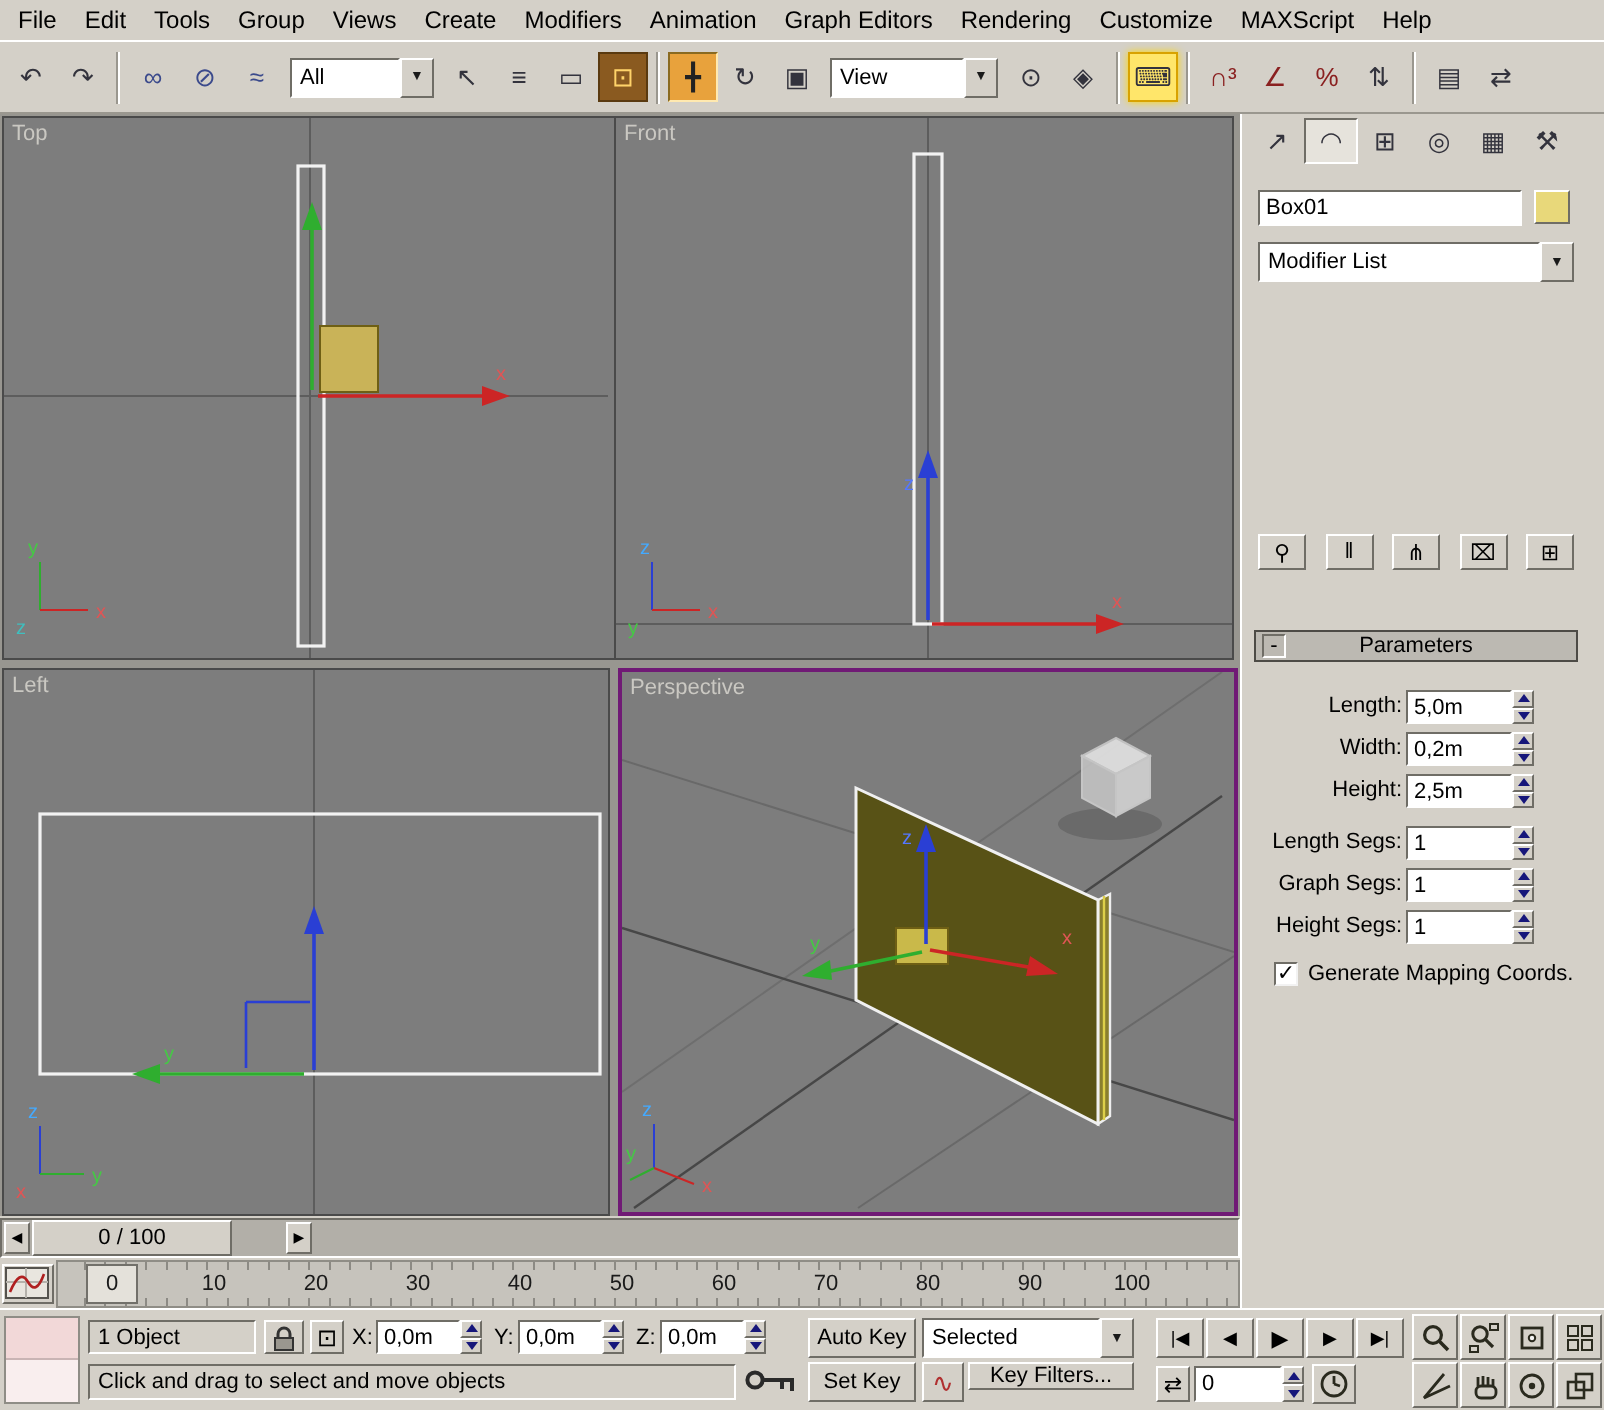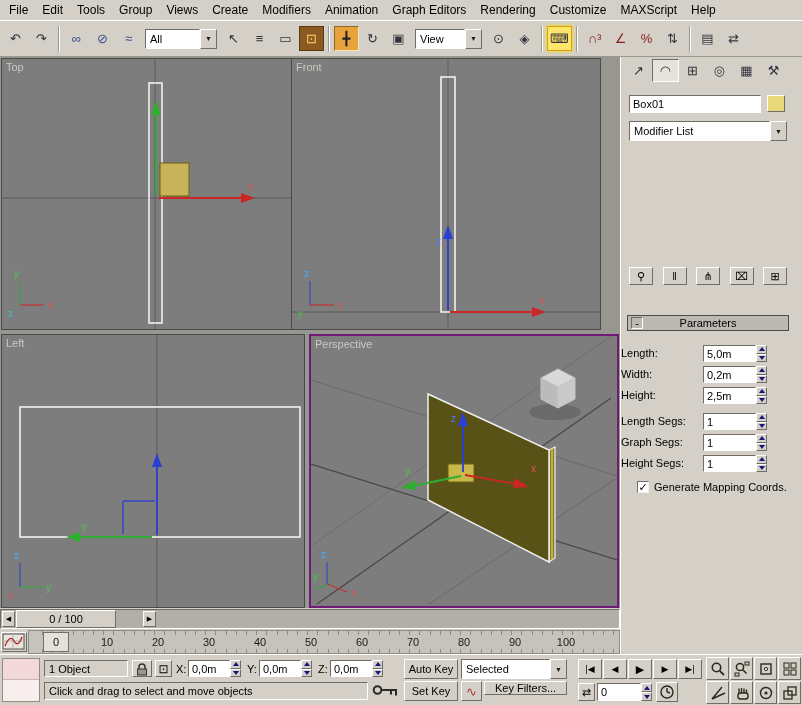--- a/index.html
+++ b/index.html
@@ -77,21 +77,21 @@
       color:#33333d;background:#d4d0c8;border:1px solid #d4d0c8}
 .ctab.active{background:#e6e3dc;border:1px solid;border-color:#6f6d66 #fff #fff #6f6d66}
 #stack{position:absolute;left:8px;top:88px;width:158px;height:118px;background:#c4c1ba;
        border:1px solid;border-color:#6f6d66 #fff #fff #6f6d66}
 #stack .srow{height:17px;background:#98968f;display:flex;align-items:center;justify-content:center;
              font-size:11px;color:#000}
 #rollout{position:absolute;left:6px;top:258px;width:162px;height:16px;background:#bcb9b2;
          border:1px solid #4d4b46;display:flex;align-items:center;justify-content:center;font-size:11px}
 #rollout .rtoggle{position:absolute;left:3px;top:1px;width:12px;height:12px;font-size:11px;line-height:11px;text-align:center}
 .prow{position:absolute;left:0;width:182px;height:18px}
-.plabel{position:absolute;left:0;right:102px;top:2px;font-size:11px}
+.plabel{position:absolute;left:0;right:102px;top:2px;text-align:right;font-size:11px}
 .pfield{position:absolute;left:82px;top:0;width:53px;height:17px}
 .pspin{position:absolute;left:135px;top:0;height:17px}
 .cbrow{position:absolute;left:16px;width:164px;height:16px;display:flex;align-items:center;gap:5px}
 .cbbox{width:12px;height:12px;background:#fff;border:1px solid;border-color:#6f6d66 #f2f2f2 #f2f2f2 #6f6d66;
        font-size:11px;line-height:11px;text-align:center;flex:0 0 auto}
 </style>
 </head>
 <body>
 
 <div id="app">
@@ -124,21 +124,21 @@
       <div class="carr">▼</div>
     </div>
     <div class="tbtn">↖</div>
     <div class="tbtn">≡</div>
     <div class="tbtn">▭</div>
     <div class="tbtn" style="background:#8a5a20;color:#ffd36a;border-color:#5a3a10">⊡</div>
     <div class="tsep"></div>
     <div class="tbtn active-tool">╋</div>
     <div class="tbtn">↻</div>
     <div class="tbtn">▣</div>
-    <div class="combo" style="width:67px;margin:0 3px">
+    <div class="combo" style="width:84px;margin:0 3px">
       <div class="cval">View</div>
       <div class="carr">▼</div>
     </div>
     <div class="tbtn">⊙</div>
     <div class="tbtn">◈</div>
     <div class="tsep"></div>
     <div class="tbtn hl">⌨</div>
     <div class="tsep"></div>
     <div class="tbtn" style="color:#8a2020">∩³</div>
     <div class="tbtn" style="color:#8a2020">∠</div>
@@ -164,21 +164,21 @@
         <polygon points="253,139 239,134 239,144" fill="#cc2525"></polygon>
         <text x="246" y="131" fill="#e05555" font-size="10">x</text>
         <line x1="18" y1="246" x2="18" y2="222" stroke="#2fae2f"></line>
         <text x="12" y="218" fill="#45c945" font-size="10">y</text>
         <line x1="18" y1="246" x2="42" y2="246" stroke="#cc2525"></line>
         <text x="46" y="250" fill="#e05555" font-size="10">x</text>
         <text x="6" y="258" fill="#3fbfbf" font-size="10">z</text>
       </svg>
     </div>
 
-    <div class="vp" style="left:291px;top:1px;width:310px;height:272px">
+    <div class="vp" style="left:307px;top:1px;width:310px;height:272px">
       <div class="vlabel">Front</div>
       <svg width="308" height="270">
         <line x1="156" y1="0" x2="156" y2="270" stroke="#5d5d5d"></line>
         <line x1="0" y1="253" x2="308" y2="253" stroke="#5d5d5d"></line>
         <rect x="149" y="18" width="14" height="235" fill="none" stroke="#f2f2f2" stroke-width="1.6"></rect>
         <line x1="156" y1="251" x2="156" y2="178" stroke="#2a3fd4" stroke-width="1.8"></line>
         <polygon points="156,166 151,180 161,180" fill="#2a3fd4"></polygon>
         <text x="144" y="186" fill="#5577ff" font-size="10">z</text>
         <line x1="158" y1="253" x2="242" y2="253" stroke="#cc2525" stroke-width="1.8"></line>
         <polygon points="254,253 240,248 240,258" fill="#cc2525"></polygon>

